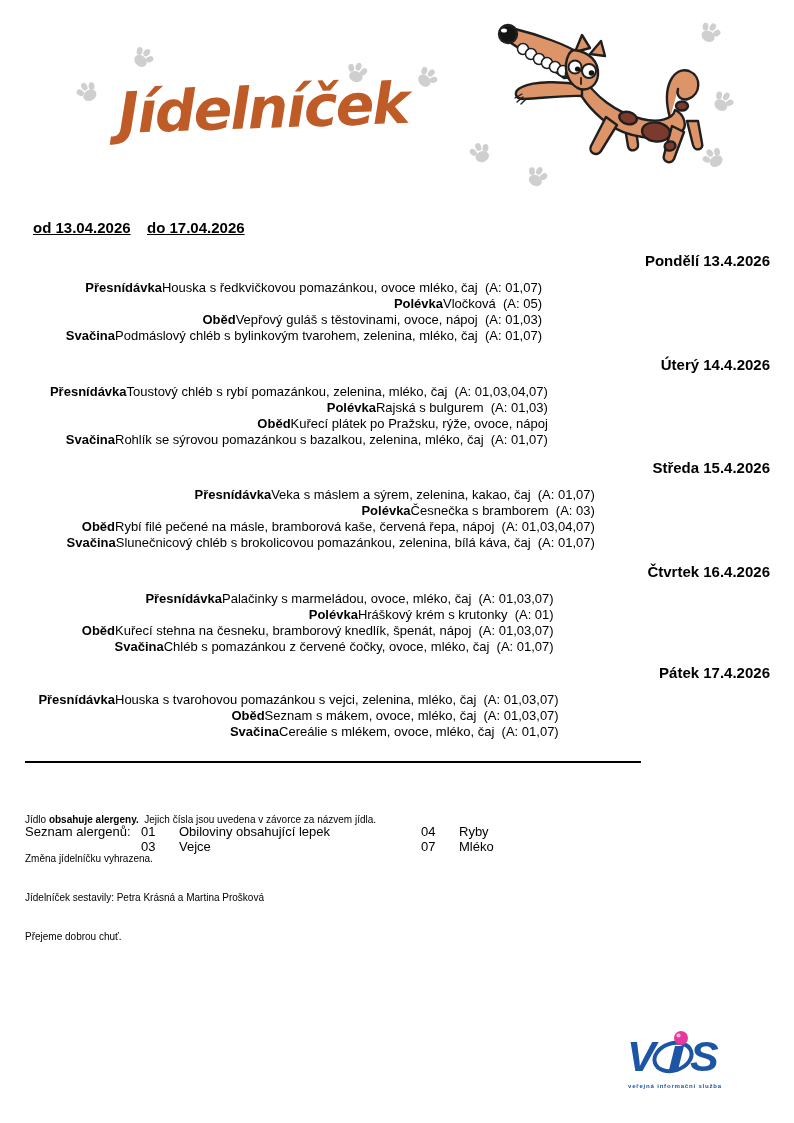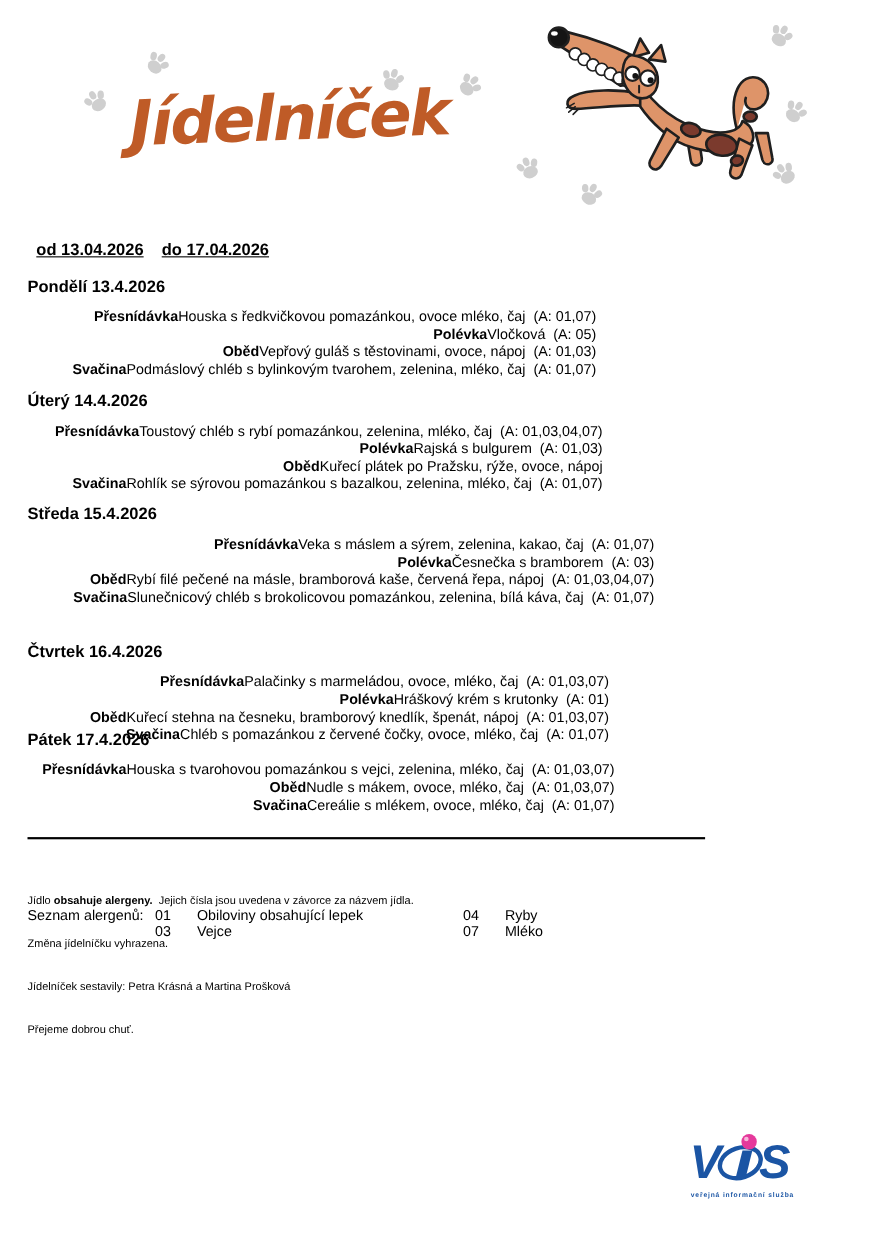--- a/index.html
+++ b/index.html
@@ -17,21 +17,21 @@
     letter-spacing:-2px; transform:rotate(-2deg); transform-origin:left center;
     white-space:pre;
   }
   .paw { position:absolute; width:26px; height:26px; }
 
   
   .daterange span { position:absolute; top:0; font-size:15px; font-weight:bold; white-space:pre;text-decoration:underline; }
 
   
   .day { position:absolute; left:25px; width:745px; }
-  .day-title { margin:0; font-size:15px; font-weight:bold; white-space:pre; }
+  .day-title { margin:0; font-size:15px; font-weight:bold; white-space:pre;text-align:right; }
   .rows { position:absolute; left:0; top:28px;text-align:right; }
   .row { height:15.9px; font-size:13px; white-space:pre; line-height:15.9px; }
   .row .lbl { display:inline-block; width:90px; font-weight:bold; }
 
   
   .hr { position:absolute; left:25px; top:761px; width:616px; height:2px; background:#000; }
   .note { position:absolute; left:25px; top:814px; font-size:10px; white-space:pre; }
   .al { position:absolute; font-size:13px; white-space:pre;margin-top:35px; }
   .smallprint { position:absolute; left:25px; top:826px; font-size:10px; line-height:13px; white-space:pre; }
 
@@ -161,35 +161,35 @@
   <section class="day" style="top:459px">
     <h2 class="day-title">Středa 15.4.2026</h2>
     <div class="rows">
       <div class="row"><span class="lbl">Přesnídávka</span><span class="txt">Veka s máslem a sýrem, zelenina, kakao, čaj  (A: 01,07)</span></div>
       <div class="row"><span class="lbl">Polévka</span><span class="txt">Česnečka s bramborem  (A: 03)</span></div>
       <div class="row"><span class="lbl">Oběd</span><span class="txt">Rybí filé pečené na másle, bramborová kaše, červená řepa, nápoj  (A: 01,03,04,07)</span></div>
       <div class="row"><span class="lbl">Svačina</span><span class="txt">Slunečnicový chléb s brokolicovou pomazánkou, zelenina, bílá káva, čaj  (A: 01,07)</span></div>
     </div>
   </section>
 
-  <section class="day" style="top:584px">
+  <section class="day" style="top:563px">
     <h2 class="day-title">Čtvrtek 16.4.2026</h2>
     <div class="rows">
       <div class="row"><span class="lbl">Přesnídávka</span><span class="txt">Palačinky s marmeládou, ovoce, mléko, čaj  (A: 01,03,07)</span></div>
       <div class="row"><span class="lbl">Polévka</span><span class="txt">Hráškový krém s krutonky  (A: 01)</span></div>
       <div class="row"><span class="lbl">Oběd</span><span class="txt">Kuřecí stehna na česneku, bramborový knedlík, špenát, nápoj  (A: 01,03,07)</span></div>
       <div class="row"><span class="lbl">Svačina</span><span class="txt">Chléb s pomazánkou z červené čočky, ovoce, mléko, čaj  (A: 01,07)</span></div>
     </div>
   </section>
 
   <section class="day" style="top:664px">
     <h2 class="day-title">Pátek 17.4.2026</h2>
     <div class="rows">
       <div class="row"><span class="lbl">Přesnídávka</span><span class="txt">Houska s tvarohovou pomazánkou s vejci, zelenina, mléko, čaj  (A: 01,03,07)</span></div>
-      <div class="row"><span class="lbl">Oběd</span><span class="txt">Nudle s mákem, ovoce, mléko, čaj  (A: 01,03,07)</span></div>
+      <div class="row"><span class="lbl">Oběd</span><span class="txt">Seznam s mákem, ovoce, mléko, čaj  (A: 01,03,07)</span></div>
       <div class="row"><span class="lbl">Svačina</span><span class="txt">Cereálie s mlékem, ovoce, mléko, čaj  (A: 01,07)</span></div>
     </div>
   </section>
 
   <div class="hr"></div>
 
   <div class="note"><span>Jídlo </span><b>obsahuje alergeny.</b><span>  Jejich čísla jsou uvedena v závorce za názvem jídla.</span></div>
 
   <span class="al" style="left:25px;top:789px">Seznam alergenů:</span>
   <span class="al" style="left:141px;top:789px">01</span>

